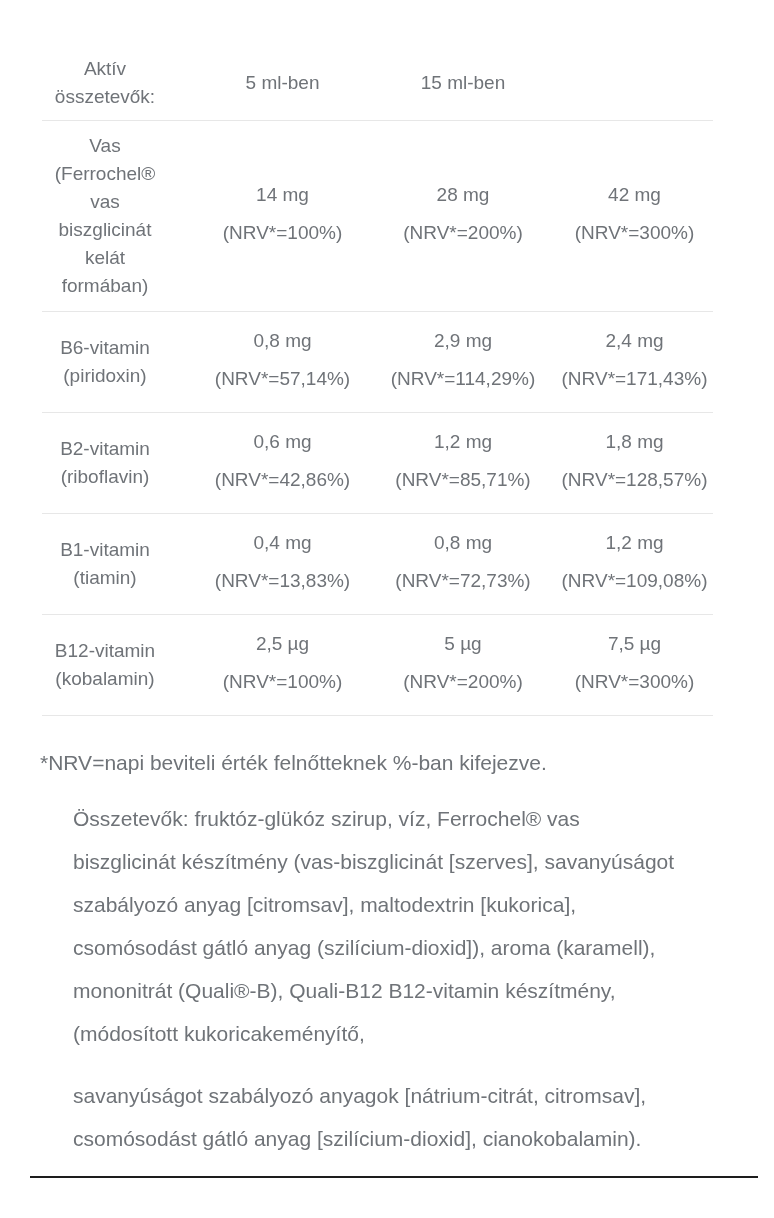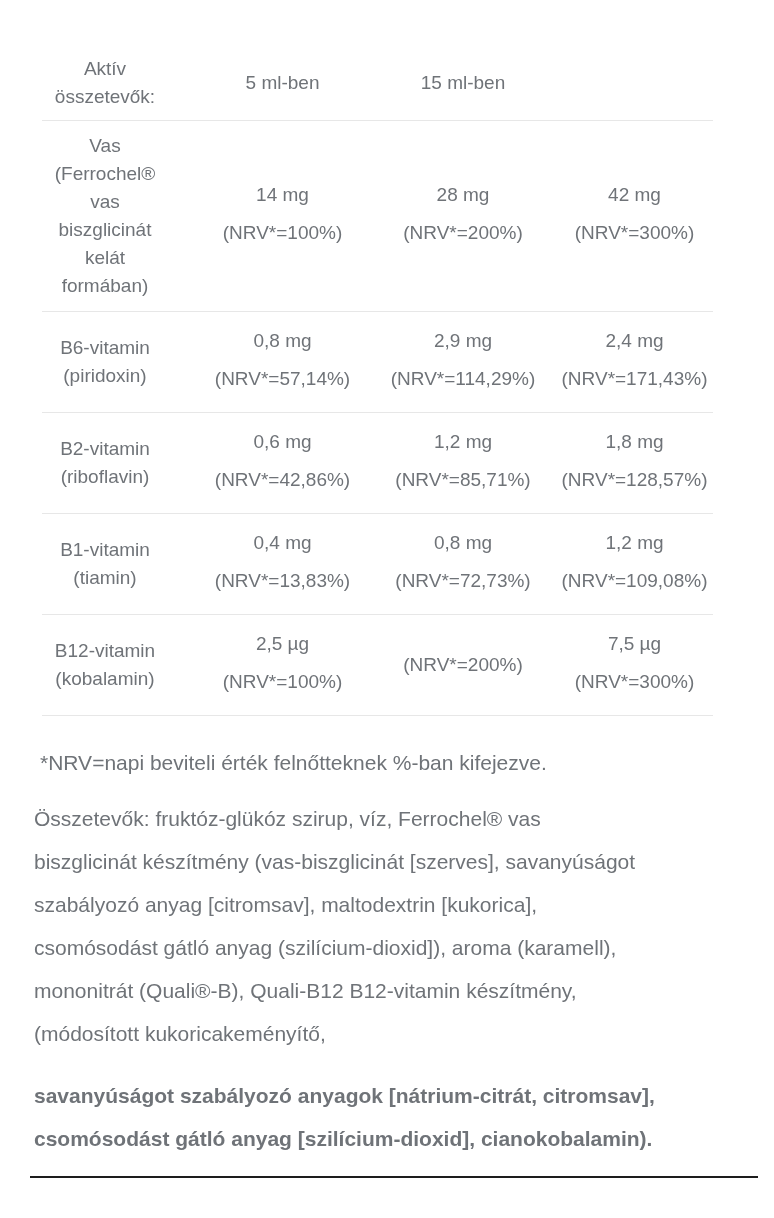--- a/index.html
+++ b/index.html
@@ -38,22 +38,22 @@
 
   
   .nrv-note{
     margin:31px 0 5px 40px;
     font-size:21px;line-height:31px;
   }
   .ingredients-paragraph{
     margin:19px 0 0 34px;width:716px;
     font-size:21px;line-height:43px;
   }
-  .ingredients-paragraph.second{margin-top:19px;font-weight:bold;}
-  .ingredient-line{white-space:nowrap;}
+  .ingredients-paragraph.second{margin-top:19px;}
+  .ingredient-line{white-space:nowrap;margin-left:39px;}
 
   .bottom-rule{
     margin:16px 0 0 30px;width:728px;height:2px;
     background:var(--rule-color);
   }
 </style>
 </head>
 <body>
 
 <div class="content">
@@ -142,20 +142,21 @@
 
     <div class="t-row t-body">
       <div class="label-cell">
         <p>B12-vitamin (kobalamin)</p>
       </div>
       <div class="val-cell">
         <p class="amount">2,5 µg</p>
         <p class="nrv">(NRV*=100%)</p>
       </div>
       <div class="val-cell">
+        <p class="amount">5 µg</p>
         <p class="nrv">(NRV*=200%)</p>
       </div>
       <div class="val-cell">
         <p class="amount">7,5 µg</p>
         <p class="nrv">(NRV*=300%)</p>
       </div>
     </div>
 
   </div>
 

